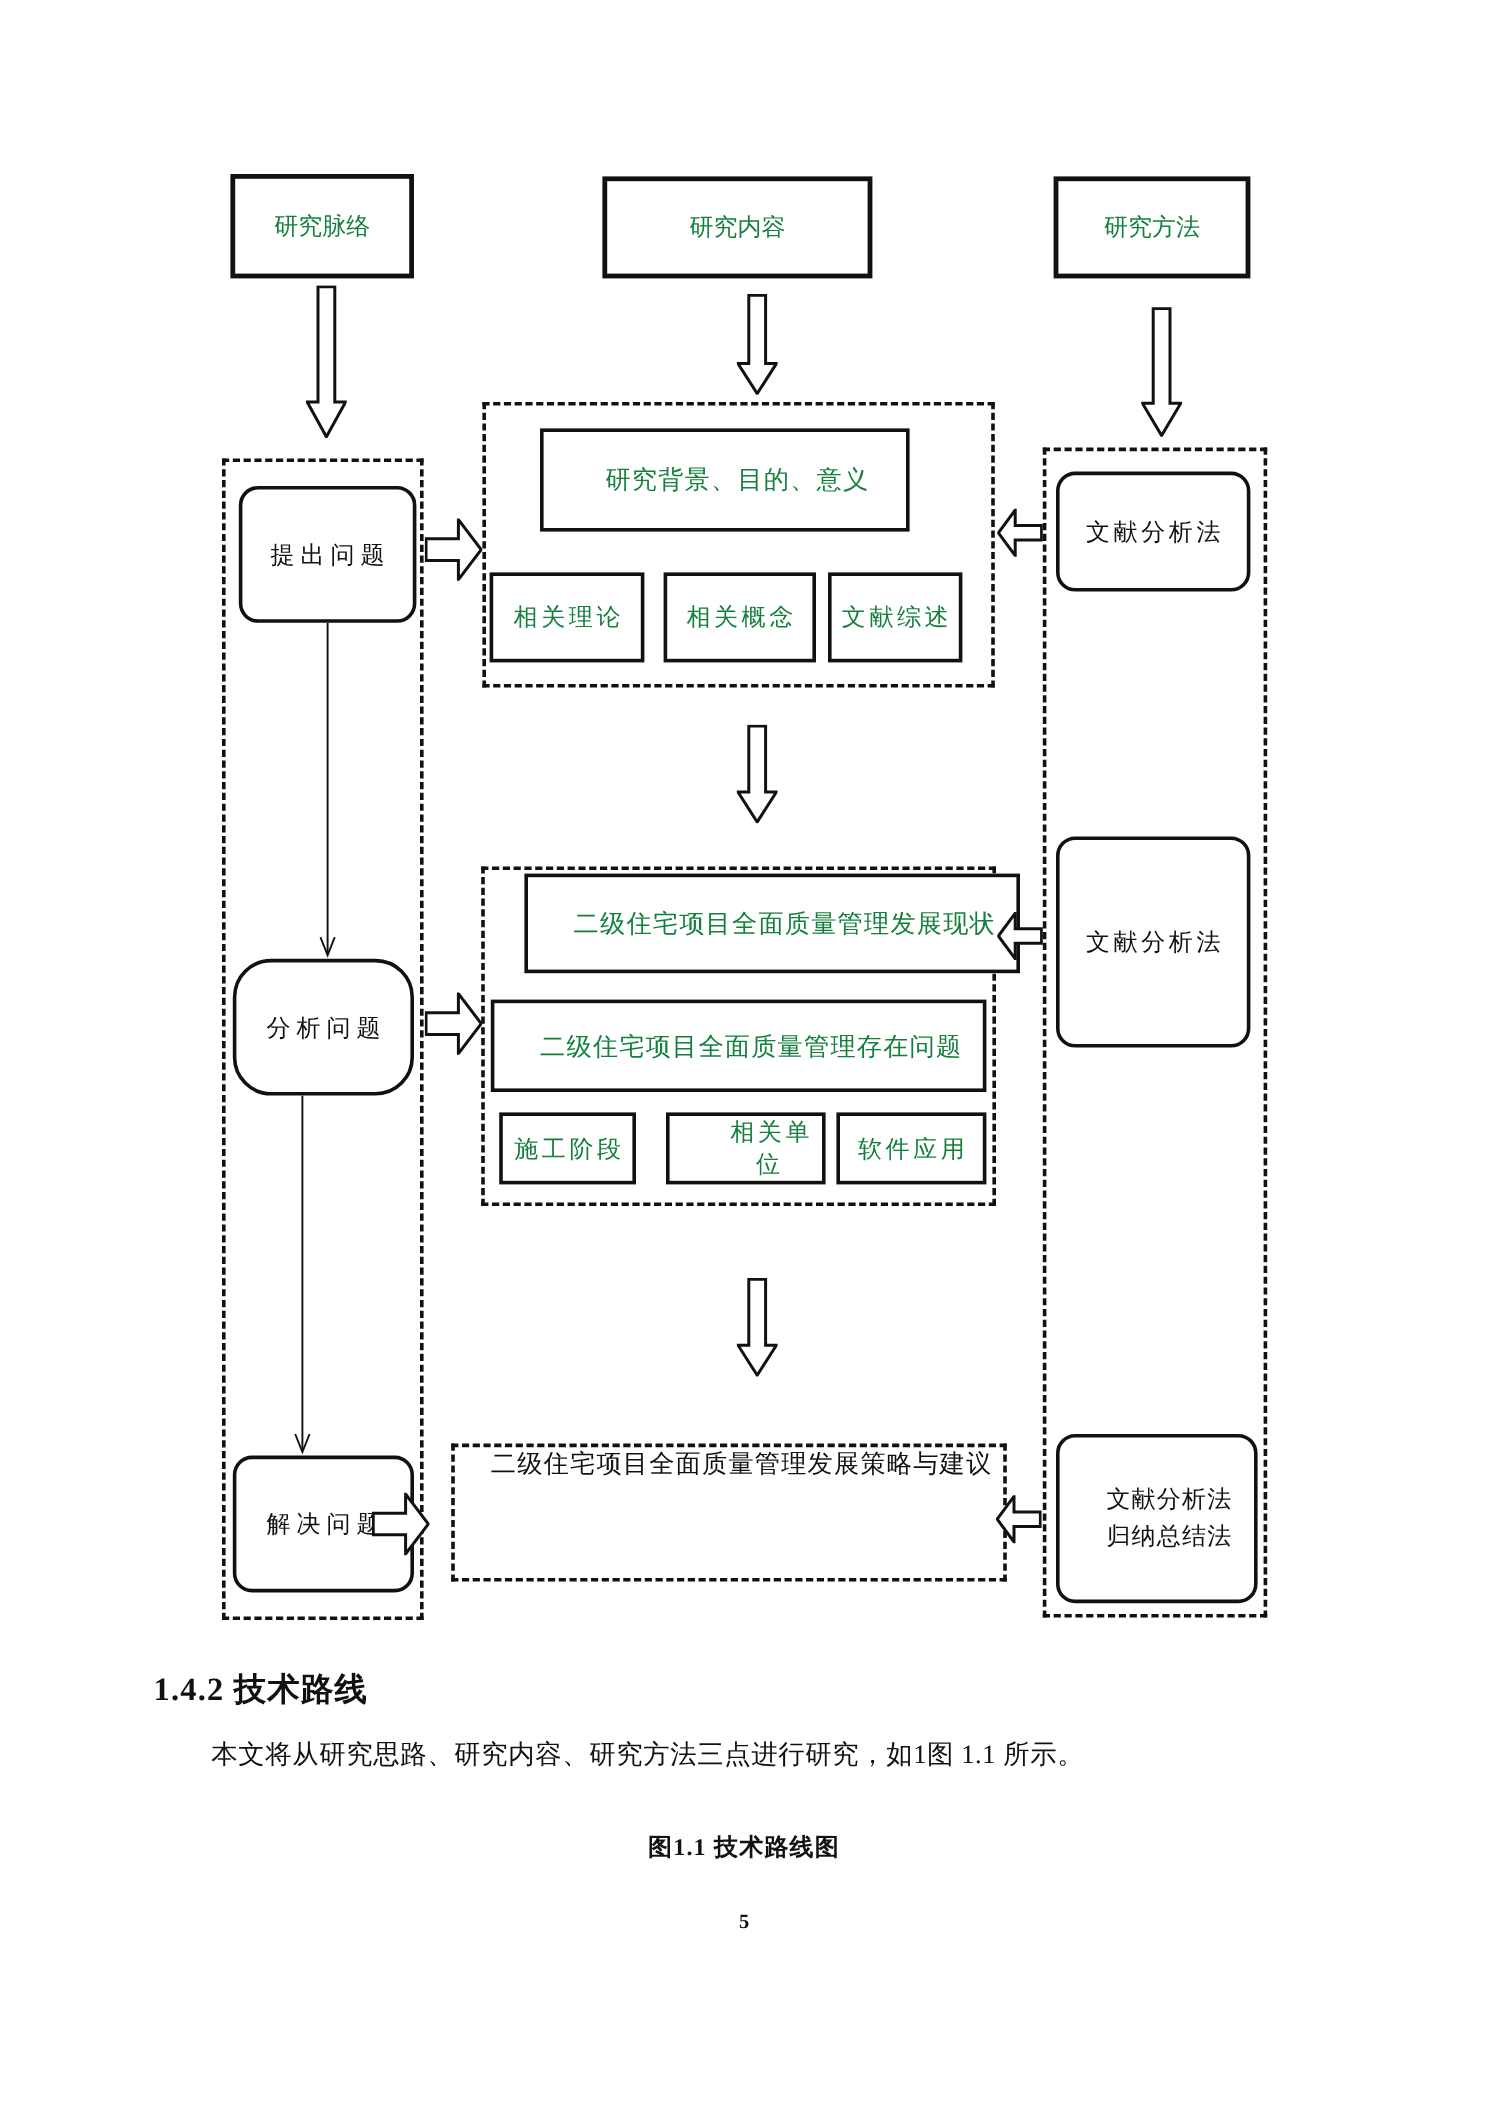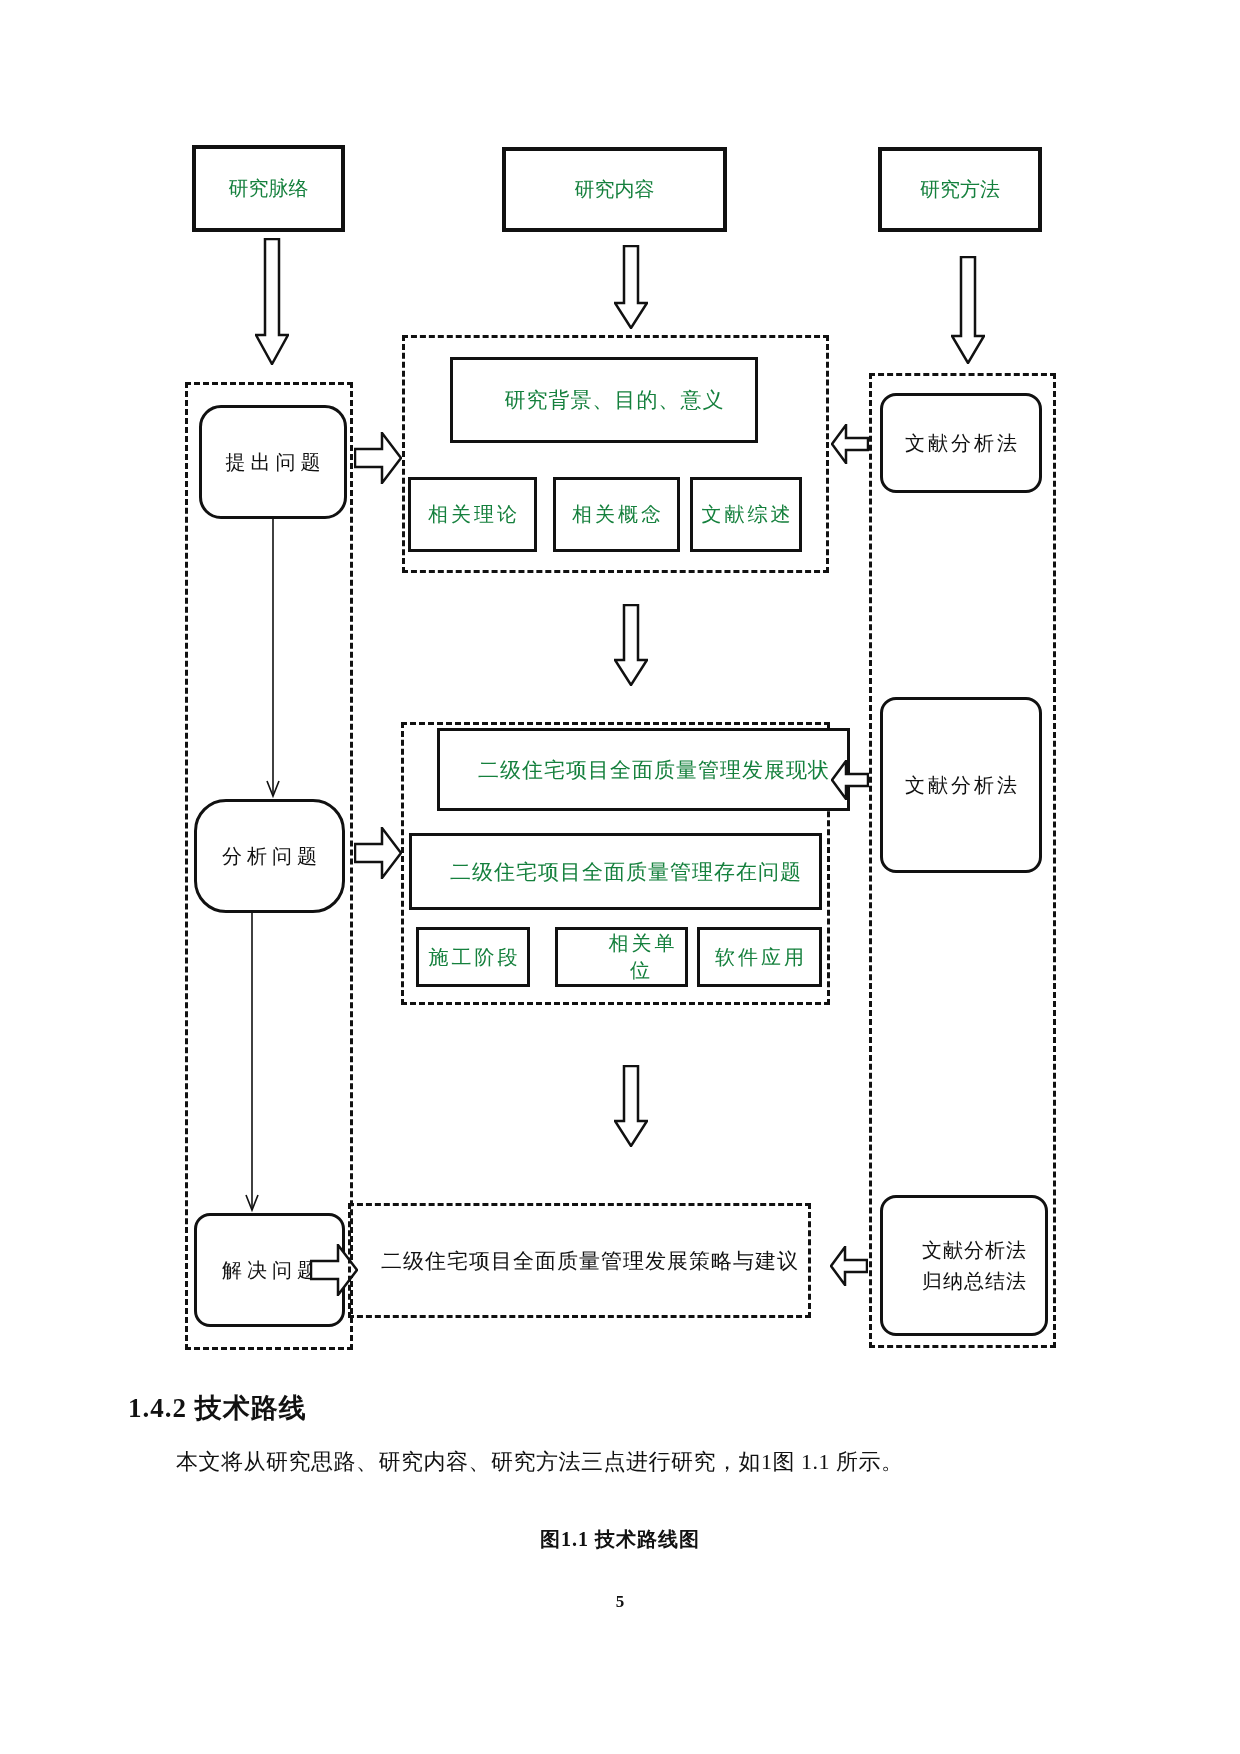--- a/index.html
+++ b/index.html
@@ -85,21 +85,21 @@
     </svg>
     <svg class="abs" style="left:614px;top:245px;" width="34" height="84" viewBox="0 0 34 84">
       <polygon points="10,1 24,1 24,58 33,58 17,83 1,58 10,58" fill="#fff" stroke="#111" stroke-width="2.5"></polygon>
     </svg>
     <svg class="abs" style="left:951px;top:256px;" width="34" height="108" viewBox="0 0 34 108">
       <polygon points="10,1 24,1 24,80 33,80 17,107 1,80 10,80" fill="#fff" stroke="#111" stroke-width="2.5"></polygon>
     </svg>
 
     <div class="dash" style="left:185px;top:382px;width:168px;height:968px;"></div>
 
-    <div class="rbox sp5" style="left:199px;top:405px;width:148px;height:114px;border-radius:22px;">
+    <div class="rbox sp5" style="left:199px;top:405px;width:148px;height:114px;">
       <span>提出问题</span>
     </div>
     <div class="rbox sp5" style="left:194px;top:799px;width:151px;height:114px;border-radius:32px;">
       <span>分析问题</span>
     </div>
     <div class="rbox sp5" style="left:194px;top:1213px;width:151px;height:114px;">
       <span>解决问题</span>
     </div>
 
     <svg class="abs" style="left:266px;top:519px;" width="14" height="280" viewBox="0 0 14 280">
@@ -153,21 +153,21 @@
       <span>相关单位</span>
     </div>
     <div class="sbox thin sp3" style="left:697px;top:927px;width:125px;height:60px;">
       <span>软件应用</span>
     </div>
 
     <svg class="abs" style="left:614px;top:1065px;" width="34" height="82" viewBox="0 0 34 82">
       <polygon points="10,1 24,1 24,56 33,56 17,81 1,56 10,56" fill="#fff" stroke="#111" stroke-width="2.5"></polygon>
     </svg>
 
-    <div class="dash sp1" style="left:348px;top:1203px;width:463px;height:115px;display:flex;align-items:center;justify-content:center;text-align:center;font-size:21px;">
+    <div class="dash sp1" style="left:376px;top:1203px;width:463px;height:115px;display:flex;justify-content:center;text-align:center;font-size:21px;">
       <span style="display:block;width:420px;">二级住宅项目全面质量管理发展策略与建议</span>
     </div>
 
     <div class="dash" style="left:869px;top:373px;width:187px;height:975px;"></div>
 
     <div class="rbox sp3" style="left:880px;top:393px;width:162px;height:100px;">
       <span>文献分析法</span>
     </div>
     <div class="rbox sp3" style="left:880px;top:697px;width:162px;height:176px;">
       <span>文献分析法</span>

